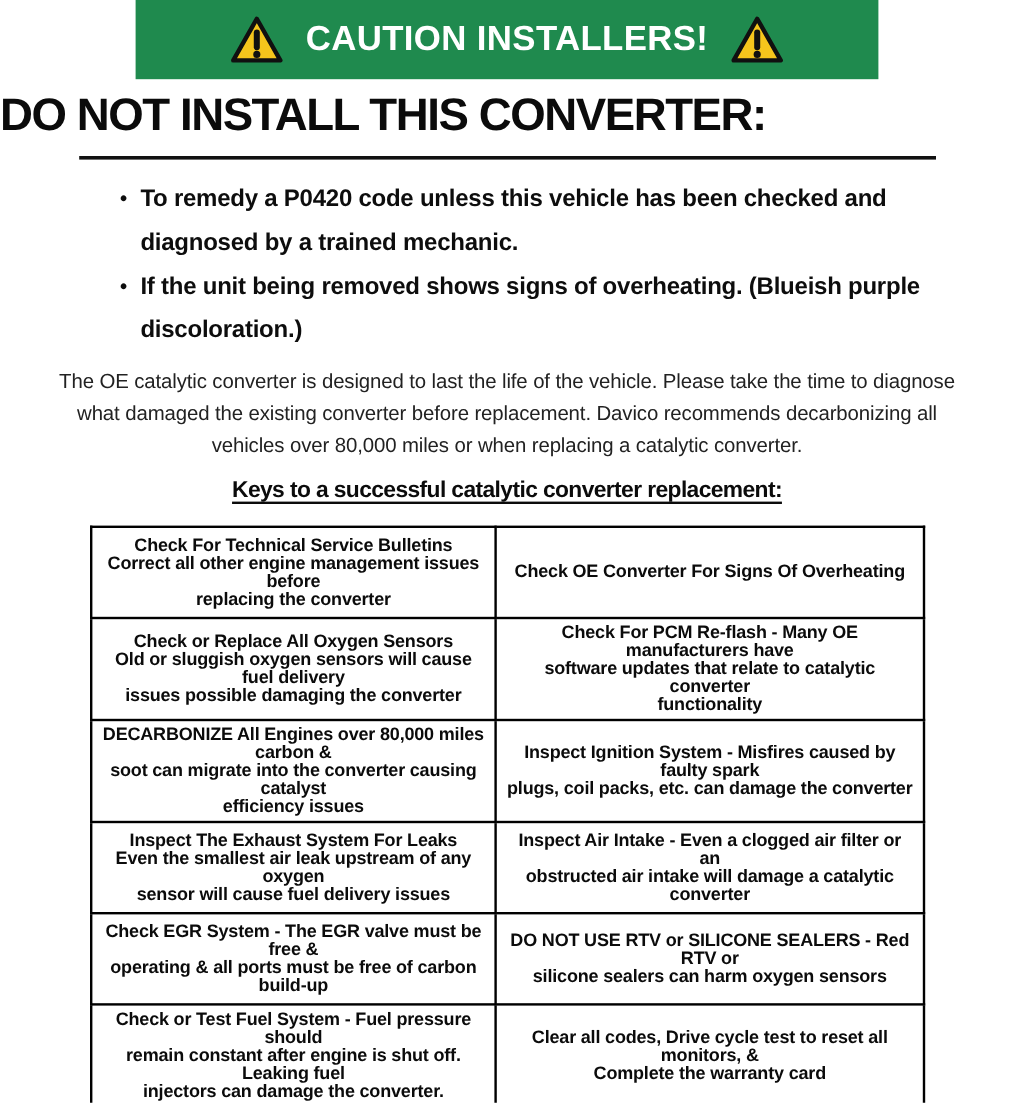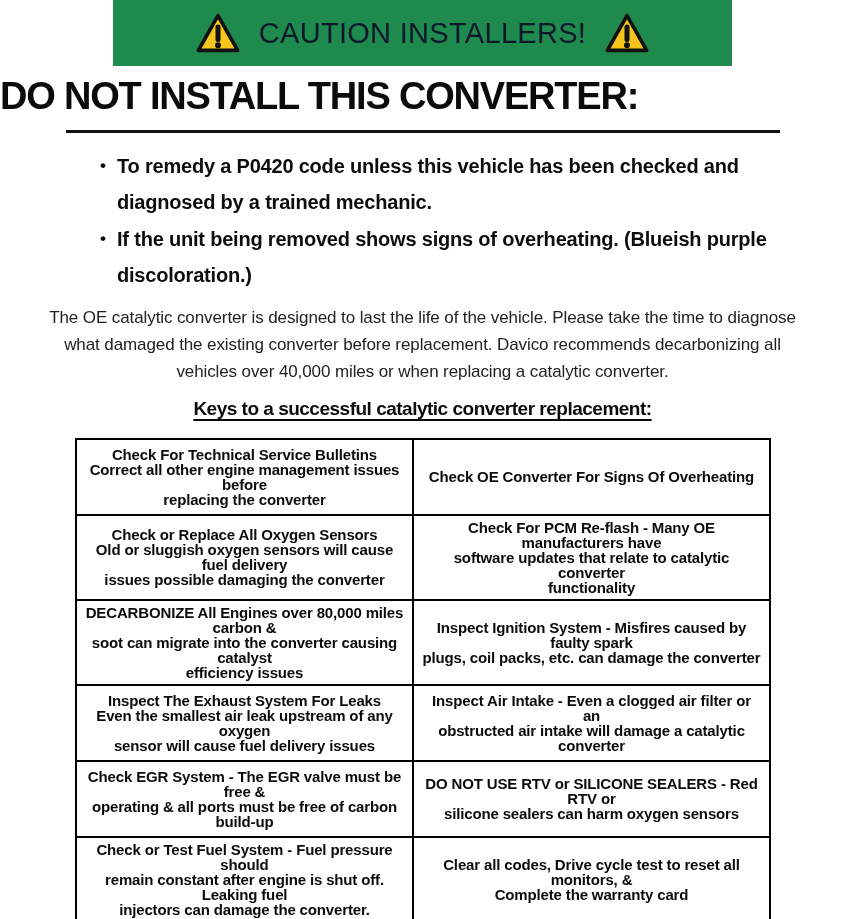--- a/index.html
+++ b/index.html
@@ -14,22 +14,22 @@
   .page { width: 845px; height: 919px; }
 
   .banner {
     width: 619px; height: 66px;
     margin: 0 auto;
     background: #1f8a4e;
     display: flex; align-items: center; justify-content: center;
     gap: 18px;
   }
   .banner-text {
-    color: #0f172a;
-    font-weight: 400;
+    color: #ffffff;
+    font-weight: 700;
     font-size: 29px;
     letter-spacing: 0.3px;
     white-space: nowrap;
   }
   .warn-icon { display: inline-flex; line-height: 0; }
 
   h1.headline {
     margin: 9px 0 0;
     font-size: 38px;
     font-weight: 800;
@@ -144,21 +144,21 @@
 
   <ul class="bullets">
     <li>To remedy a P0420 code unless this vehicle has been checked and
 diagnosed by a trained mechanic.</li>
     <li>If the unit being removed shows signs of overheating. (Blueish purple
 discoloration.)</li>
   </ul>
 
   <p class="note">The OE catalytic converter is designed to last the life of the vehicle. Please take the time to diagnose
 what damaged the existing converter before replacement. Davico recommends decarbonizing all
-vehicles over 40,000 miles or when replacing a catalytic converter.</p>
+vehicles over 80,000 miles or when replacing a catalytic converter.</p>
 
   <h2 class="keys-heading">Keys to a successful catalytic converter replacement:</h2>
 
   <table class="keys-table">
     <tbody>
       <tr>
         <td class="col-left">Check For Technical Service Bulletins
 Correct all other engine management issues before
 replacing the converter</td>
         <td class="col-right">Check OE Converter For Signs Of Overheating</td>

